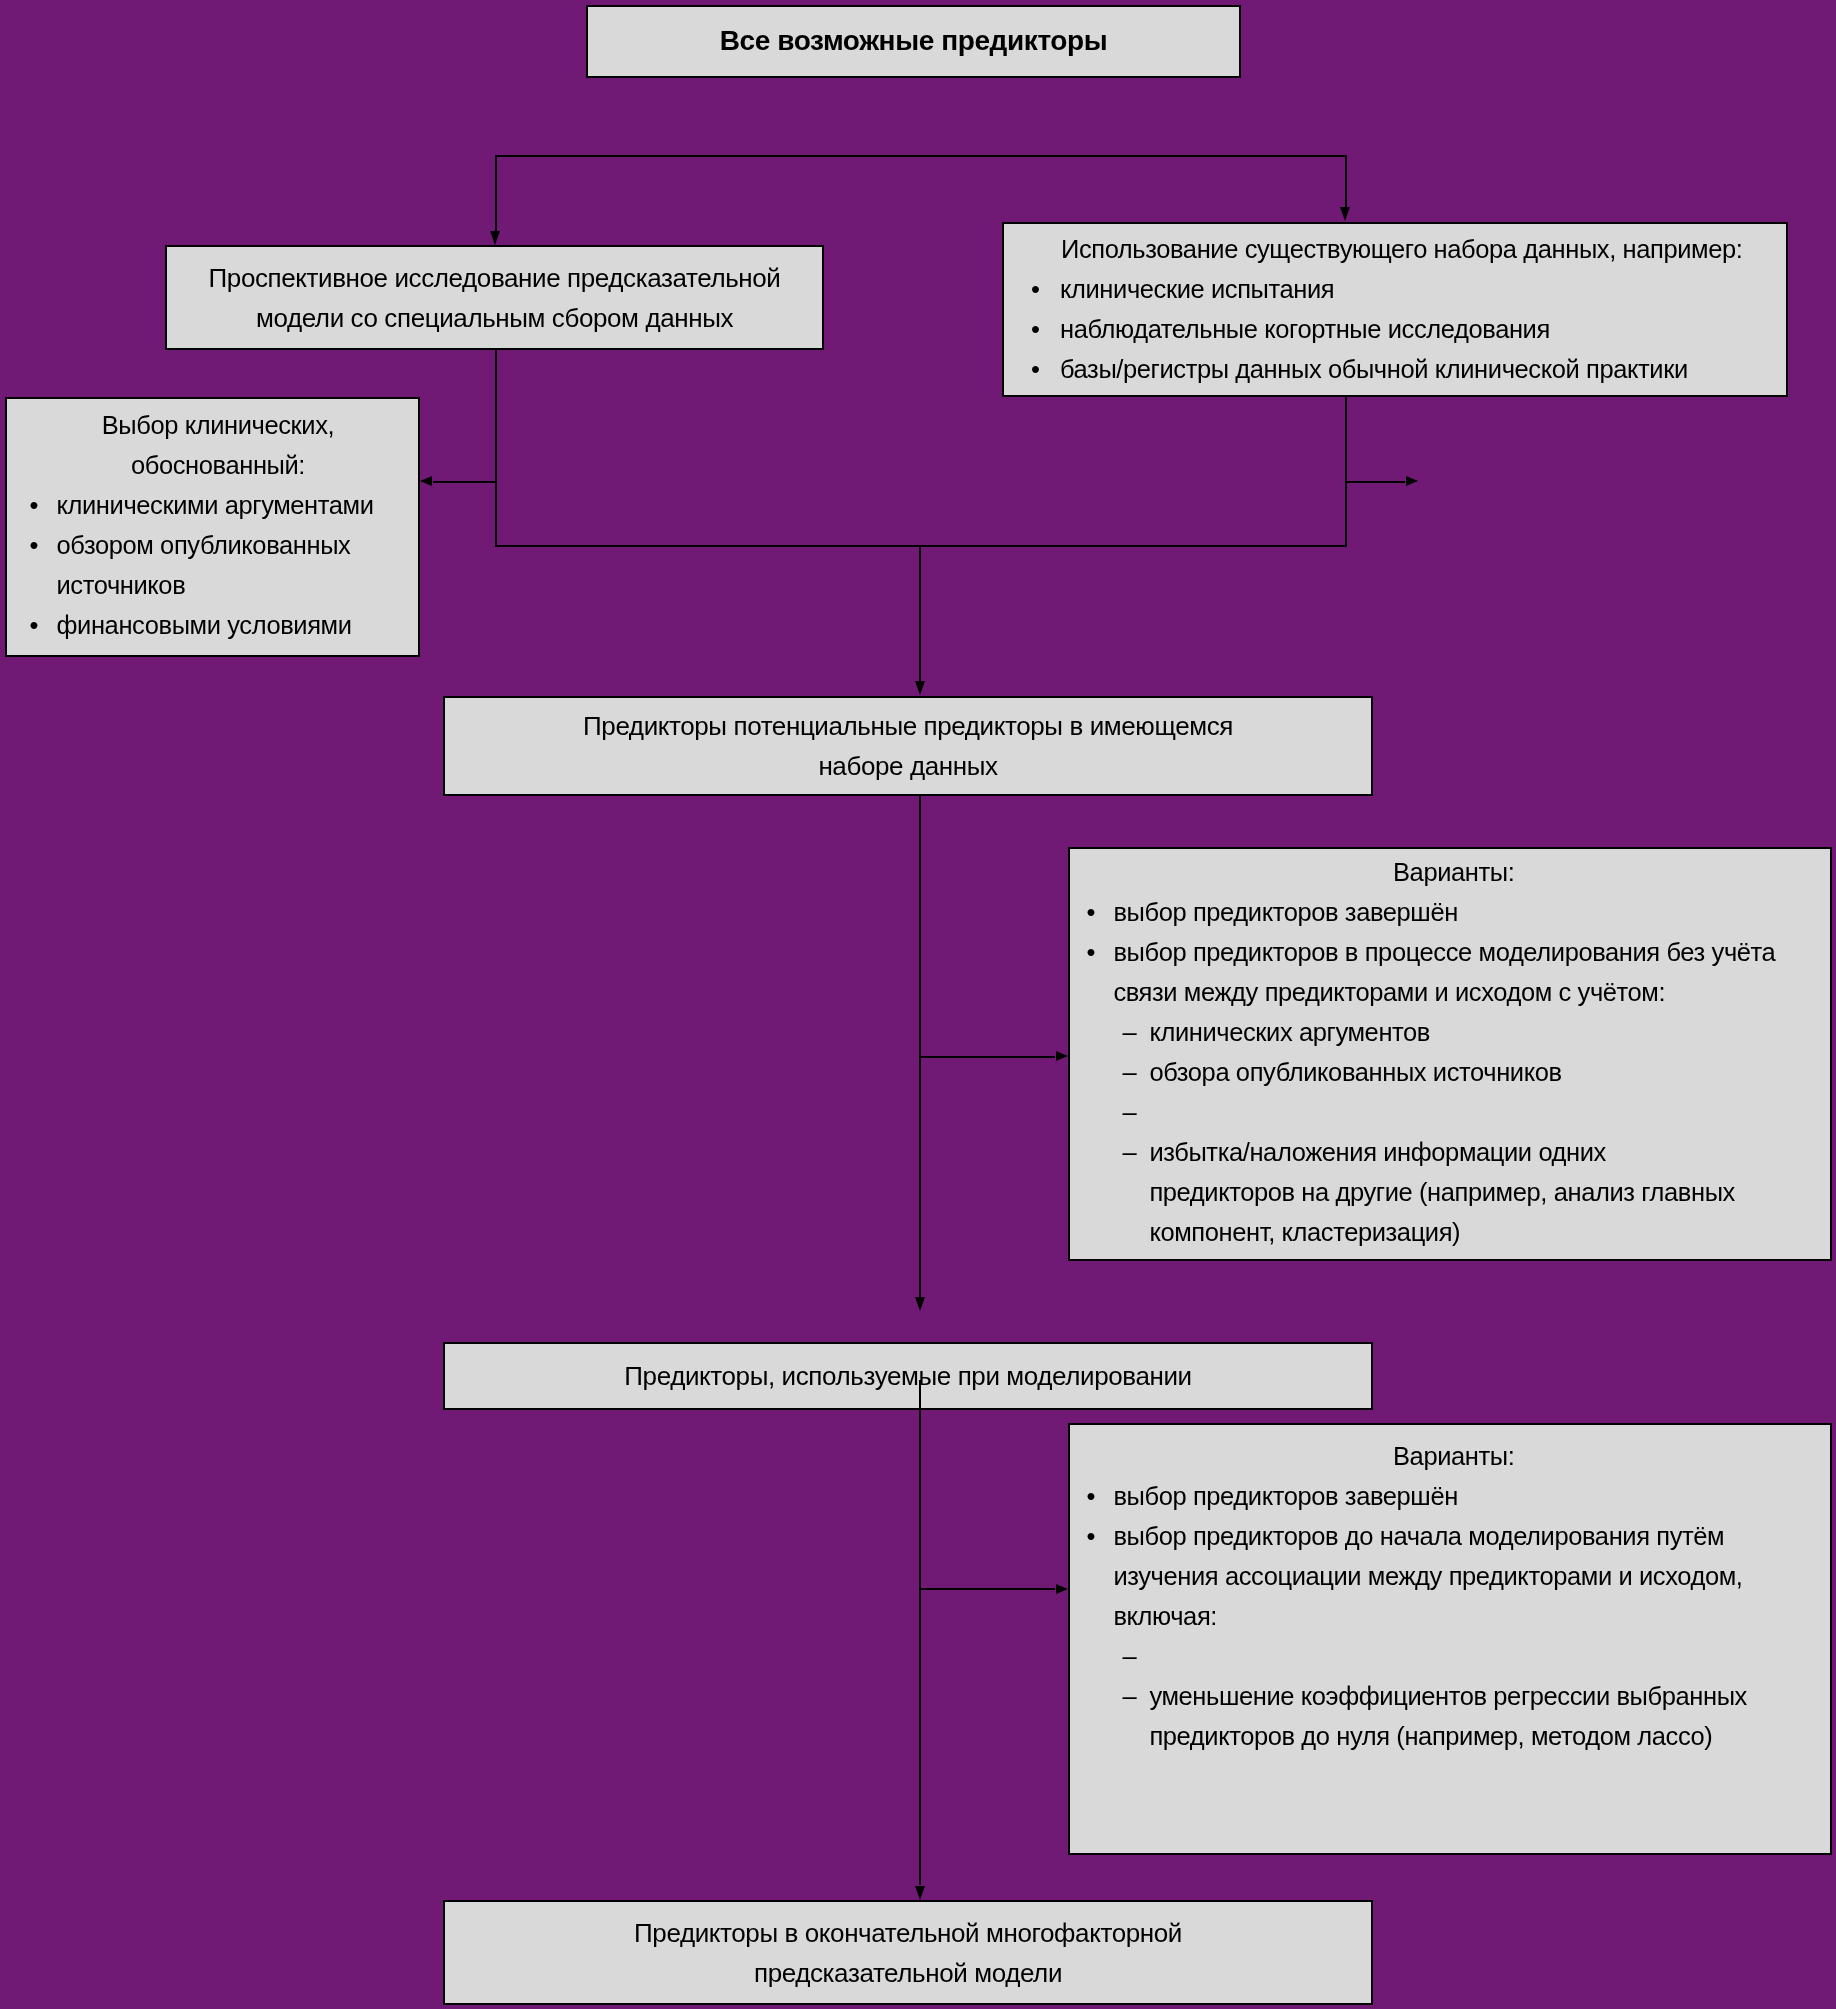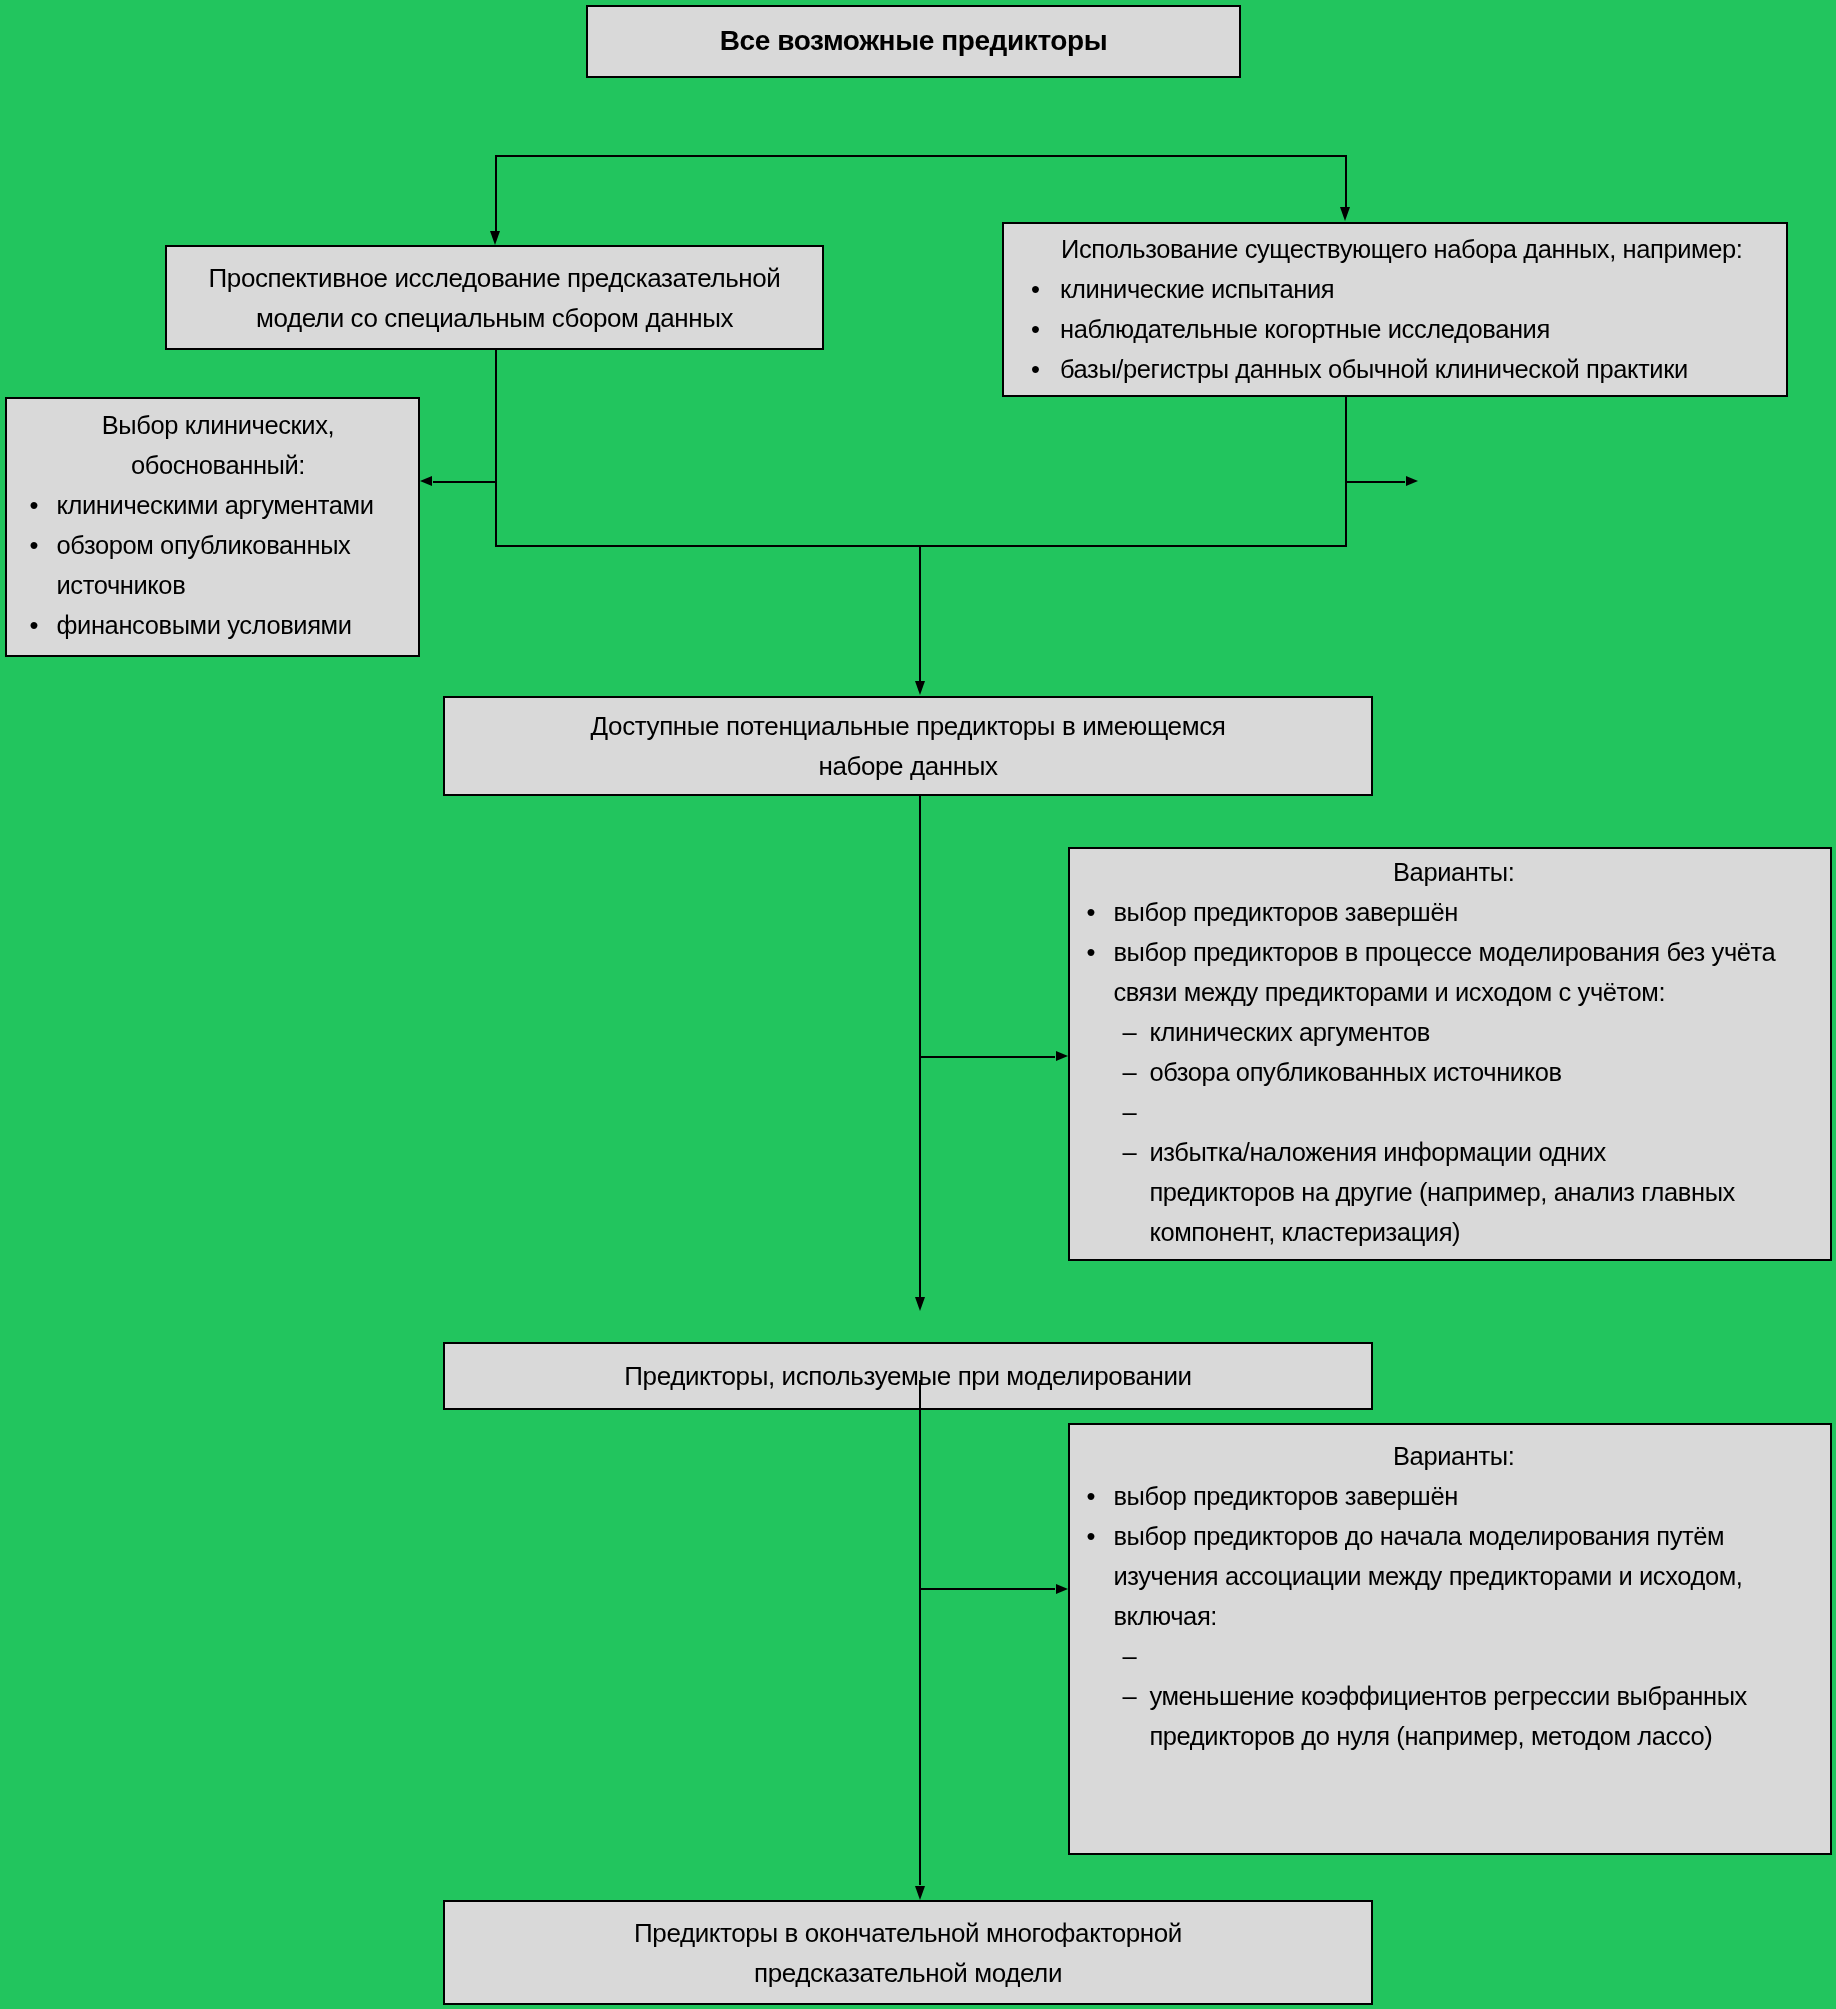--- a/index.html
+++ b/index.html
@@ -1,16 +1,16 @@
 <!DOCTYPE html>
 <html style="font-size:14.5px"><head>
 <meta charset="utf-8">
 <style>
   html,body{margin:0;padding:0;background:#fff;}
-  .stage{position:relative;width:1836px;height:2009px;background:#22c55e;
+  .stage{position:relative;width:1836px;height:2009px;background:#701a75;
          font-family:"Liberation Sans",sans-serif;color:#000;letter-spacing:-0.4px;}
   .box{position:absolute;background:#d9d9d9;border:2.7px solid #000;box-sizing:border-box;
        font-size:25.5px;line-height:40px;}
   .cbox{display:flex;flex-direction:column;align-items:center;justify-content:center;
         text-align:center;font-size:26px;}
   .title{font-weight:bold;font-size:28px;}
   .txt{white-space:pre;}
   .heading-center{width:100%;text-align:center;white-space:pre;}
   .row{display:flex;align-items:flex-start;}
   .marker{flex:0 0 27px;}
@@ -70,21 +70,21 @@
 источников</span>
     </div>
     <div class="row">
       <span class="marker">•</span>
       <span class="txt">финансовыми условиями</span>
     </div>
   </div>
 
 
   <div class="box cbox" style="left:443px;top:696px;width:930px;height:100px;">
-    <div class="txt">Доступные потенциальные предикторы в имеющемся
+    <div class="txt">Предикторы потенциальные предикторы в имеющемся
 наборе данных</div>
   </div>
 
   <div class="box" style="left:1068px;top:847px;width:764px;height:414px;padding:2.7px 9px 0 16.4px;">
     <div class="heading-center">Варианты:</div>
     <div class="row">
       <span class="marker">•</span>
       <span class="txt">выбор предикторов завершён</span>
     </div>
     <div class="row">

